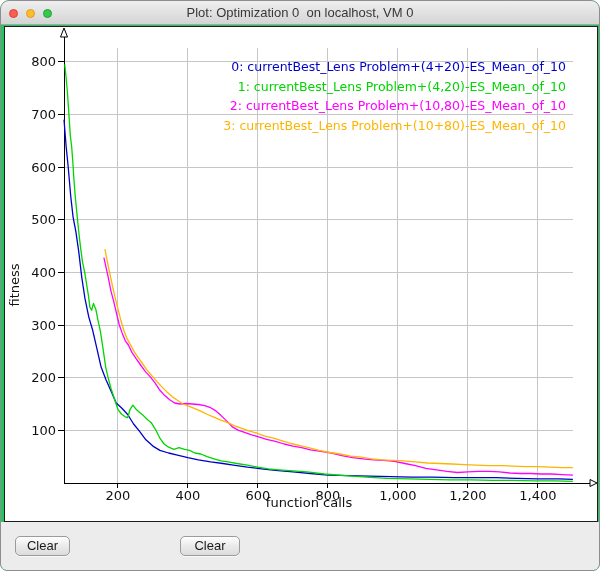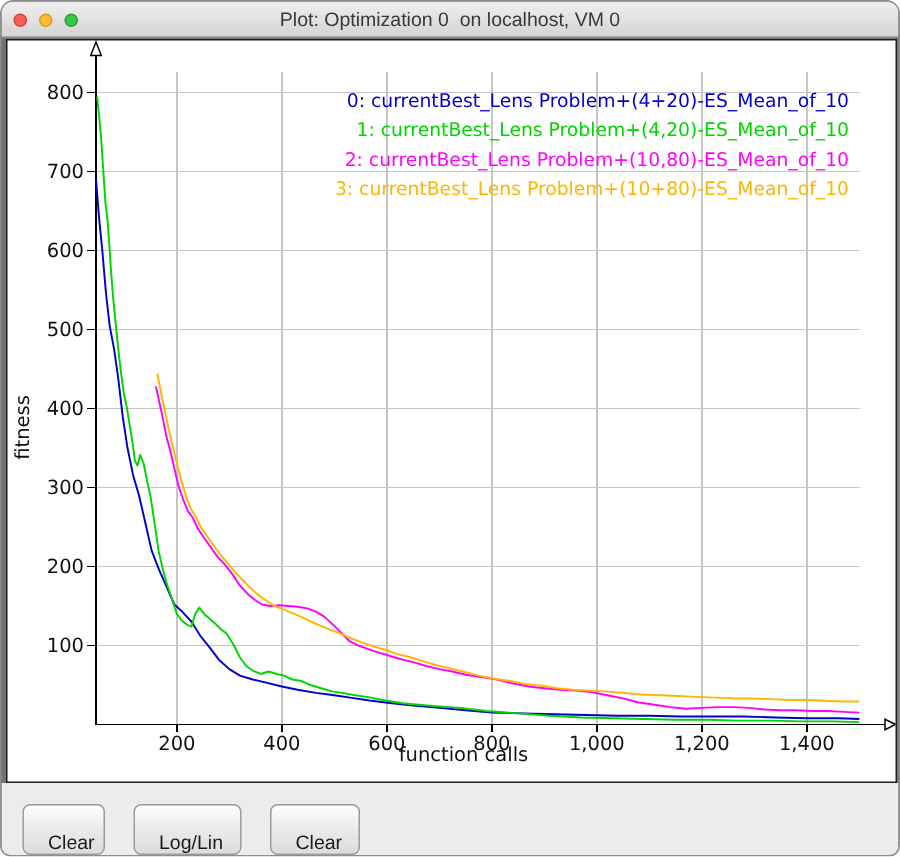--- a/index.html
+++ b/index.html
@@ -1,19 +1,19 @@
 <!DOCTYPE html>
 <html><head>
 <meta charset="utf-8">
 <style>
   html,body{margin:0;padding:0;background:#ffffff;}
   *{box-sizing:border-box;}
   .window{
     position:relative;width:600px;height:571px;
-    background:#737373;
+    background:#22c55e;
     border:1px solid #8e8e8e;
     border-radius:9px 9px 7px 7px;
     overflow:hidden;
     font-family:"Liberation Sans",sans-serif;
   }
   .titlebar{
     position:absolute;left:0;top:0;width:100%;height:24px;
     background:linear-gradient(#efefef,#d4d4d4);
     border-bottom:1px solid #a6a6a6;
   }
@@ -33,21 +33,21 @@
   }
   .plot-panel svg{display:block;}
   .chart-text{font-family:"DejaVu Sans","Liberation Sans",sans-serif;fill:#111;}
   .btnbar{position:absolute;left:0;top:521px;width:100%;height:50px;background:#ececec;}
   .aqua-btn{
     position:absolute;top:14px;height:20px;
     background:linear-gradient(#ffffff,#ececec 45%,#dcdcdc);
     border:1px solid #9b9b9b;border-radius:5px;
     box-shadow:0 1px 0 rgba(255,255,255,.7);
     font-family:"Liberation Sans",sans-serif;font-size:13px;color:#1a1a1a;
-    text-align:center;line-height:18px;padding:16px;
+    text-align:center;line-height:18px;padding:0;
   }
 </style>
 </head>
 <body>
 
 <div class="window">
   <div class="titlebar">
     <span class="traffic tl-close"></span>
     <span class="traffic tl-min"></span>
     <span class="traffic tl-zoom"></span>
@@ -113,16 +113,15 @@
         <text x="561" y="103.1" text-anchor="end" font-size="12.5px" fill="#FFB400" class="chart-text" style="fill: rgb(255, 180, 0);">3: currentBest_Lens Problem+(10+80)-ES_Mean_of_10</text>
         <polyline points="59.0,92.6 61.1,119.0 63.2,140.0 65.7,169.0 68.1,190.1 70.9,204.8 73.7,224.3 76.8,250.6 80.0,271.7 83.8,290.1 87.7,303.3 91.9,321.7 96.1,340.1 101.0,352.8 105.9,363.8 111.2,376.0 116.4,380.7 122.7,387.5 128.6,397.0 134.6,404.4 140.9,412.8 147.9,419.1 154.9,423.4 163.6,426.0 172.4,428.1 182.9,430.7 193.4,432.8 205.6,434.9 217.9,436.5 228.4,438.1 242.4,440.2 256.4,441.8 270.4,443.4 287.9,444.9 305.4,446.5 322.9,448.1 343.9,448.6 364.9,449.2 385.9,449.7 406.9,450.2 427.9,450.2 448.9,450.7 469.9,450.7 490.9,450.7 511.9,451.3 532.9,451.8 553.9,451.8 567.9,452.3" fill="none" stroke="#0000CC" stroke-width="1.3" stroke-linejoin="round"></polyline>
         <polyline points="59.7,37.4 61.1,50.5 62.5,66.3 63.9,87.4 65.3,108.4 66.7,120.0 67.8,134.8 68.8,150.6 70.2,169.0 72.0,187.4 73.7,204.3 75.5,220.1 77.5,234.8 79.7,245.4 81.4,255.9 83.5,269.1 84.9,280.1 86.7,283.3 88.4,276.4 90.8,282.2 92.9,292.8 95.4,304.3 97.8,320.1 100.7,340.1 103.1,350.7 105.9,361.2 109.4,371.7 112.9,382.3 116.4,387.0 119.9,389.6 122.7,390.7 125.1,382.3 127.9,378.1 131.1,382.3 134.6,385.4 138.4,388.6 142.6,392.8 146.1,395.4 150.7,402.8 154.9,411.2 159.1,417.0 163.6,420.2 168.9,422.3 174.1,420.7 179.4,422.3 184.6,423.4 189.9,426.0 195.8,427.0 202.1,429.7 209.1,431.8 216.1,433.9 223.1,434.9 231.9,436.5 242.4,438.1 252.9,440.2 263.4,441.8 273.9,442.8 287.9,443.9 301.9,444.9 319.4,447.0 340.4,448.6 361.4,450.2 382.4,451.3 403.4,451.8 424.4,452.3 445.4,452.8 466.4,452.8 487.4,453.4 508.4,453.4 529.4,453.9 550.4,453.9 567.9,454.4" fill="none" stroke="#00D500" stroke-width="1.3" stroke-linejoin="round"></polyline>
         <polyline points="98.9,230.6 101.0,240.1 103.1,249.6 105.9,263.8 108.7,274.3 111.5,286.4 114.3,298.0 117.1,305.9 120.3,313.8 123.4,318.0 126.9,325.4 131.1,331.7 135.6,338.0 140.2,344.4 145.1,349.6 150.0,355.9 154.9,363.3 159.8,368.6 164.7,372.8 169.6,376.0 175.2,377.0 181.1,376.5 187.1,377.0 193.4,377.5 199.7,378.6 205.6,380.7 210.9,383.9 216.1,388.6 222.1,394.4 227.7,400.2 233.6,403.3 239.6,405.4 245.9,407.6 252.9,409.7 261.6,412.3 270.4,414.4 279.1,417.0 287.9,419.1 296.6,420.7 305.4,422.8 315.9,424.4 326.4,426.0 336.9,428.6 347.4,430.7 357.9,431.8 368.4,432.8 378.9,433.4 389.4,434.4 399.9,436.5 410.4,438.6 420.9,441.3 431.4,442.8 441.9,444.4 452.4,445.5 462.9,444.9 473.4,444.4 483.9,444.4 494.4,444.9 504.9,446.0 515.4,446.5 525.9,446.5 536.4,447.0 546.9,447.0 557.4,447.6 567.9,448.1" fill="none" stroke="#FF00FF" stroke-width="1.3" stroke-linejoin="round"></polyline>
         <polyline points="99.9,222.2 102.4,234.8 104.8,246.4 107.7,260.1 110.4,271.7 113.3,283.3 116.0,293.8 118.8,303.3 122.0,311.7 125.1,317.0 129.0,324.4 133.2,330.7 137.4,336.5 141.9,342.8 146.8,348.6 151.8,354.4 156.6,359.6 161.9,364.9 167.1,369.6 172.4,373.3 178.0,377.0 183.6,379.1 189.9,381.7 196.2,384.4 202.5,387.5 208.8,390.2 215.1,392.8 222.1,395.4 229.1,398.6 236.1,401.2 243.8,403.9 251.5,406.0 259.9,409.1 268.6,411.2 277.4,413.9 286.1,416.5 294.9,418.6 303.6,420.7 314.1,423.4 324.6,425.5 335.1,427.0 345.6,429.1 356.1,430.2 366.6,431.8 377.1,432.8 387.6,433.4 398.1,433.9 410.4,434.9 422.6,436.0 434.9,436.5 447.1,437.0 459.4,437.6 471.6,438.1 483.9,438.6 496.1,438.6 508.4,439.1 520.6,439.7 532.9,439.7 545.1,440.2 557.4,440.7 567.9,440.7" fill="none" stroke="#FFB400" stroke-width="1.3" stroke-linejoin="round"></polyline>
       </svg>
   </div>
 
   <div class="btnbar">
     <button class="aqua-btn" style="left:14px;width:55px">Clear</button>
-    <button class="aqua-btn" style="left:88px;width:72px">Log/Lin</button>
     <button class="aqua-btn" style="left:179px;width:60px">Clear</button>
   </div>
 </div>
 
 </body></html>

